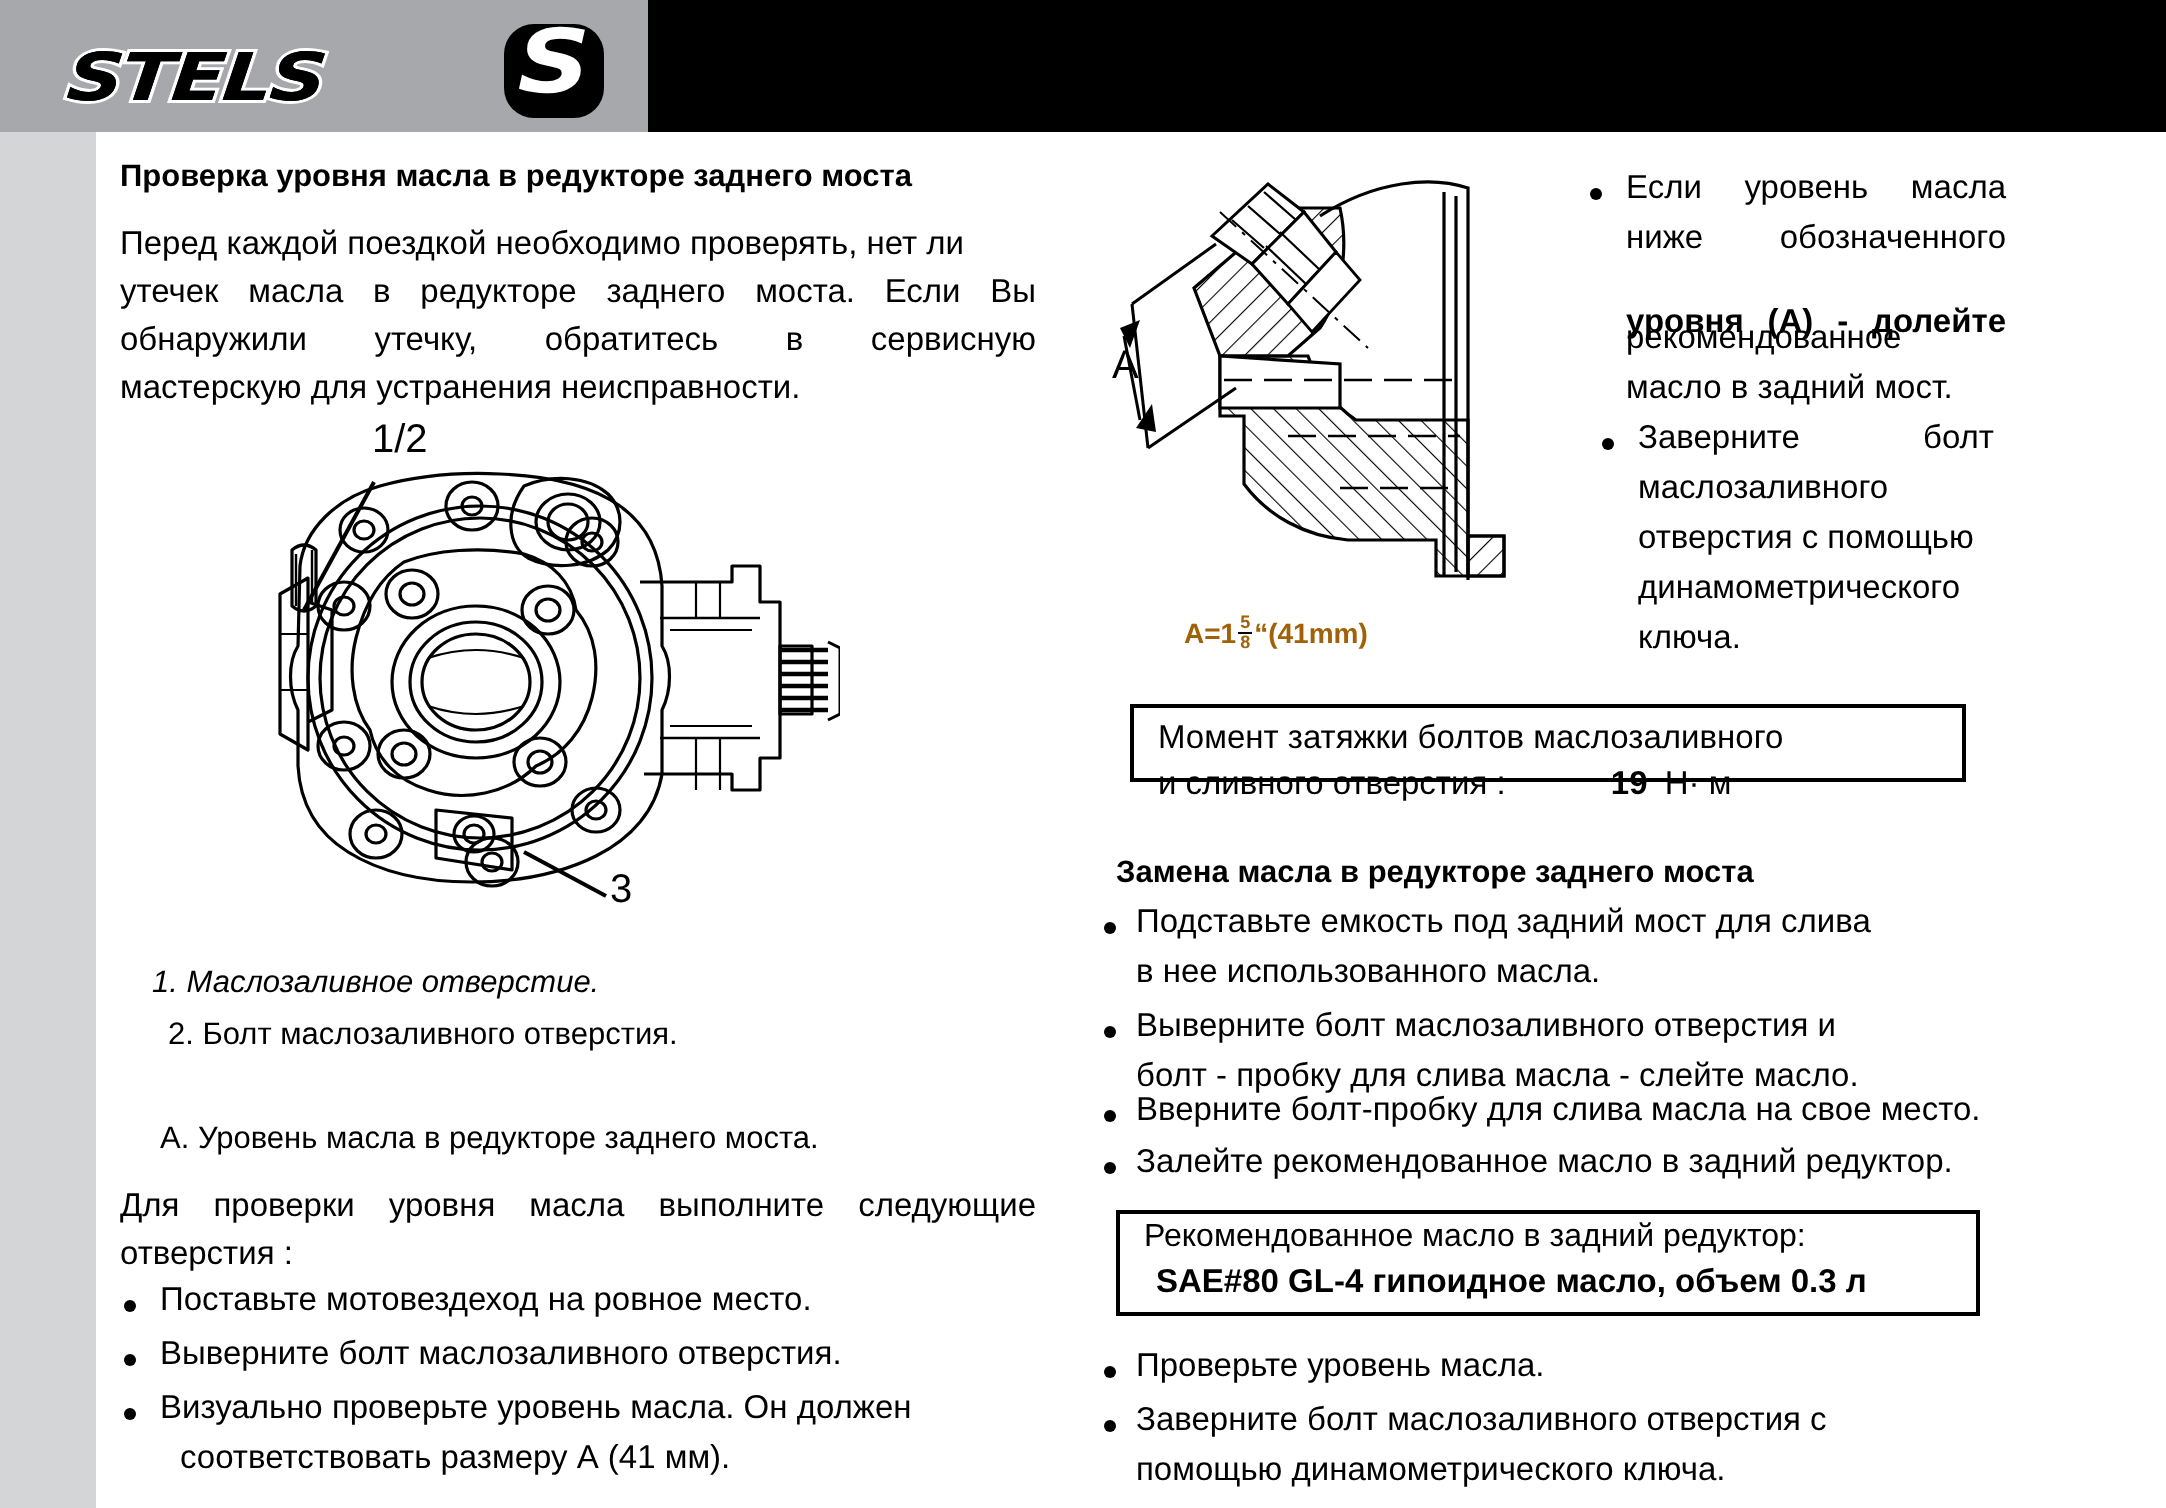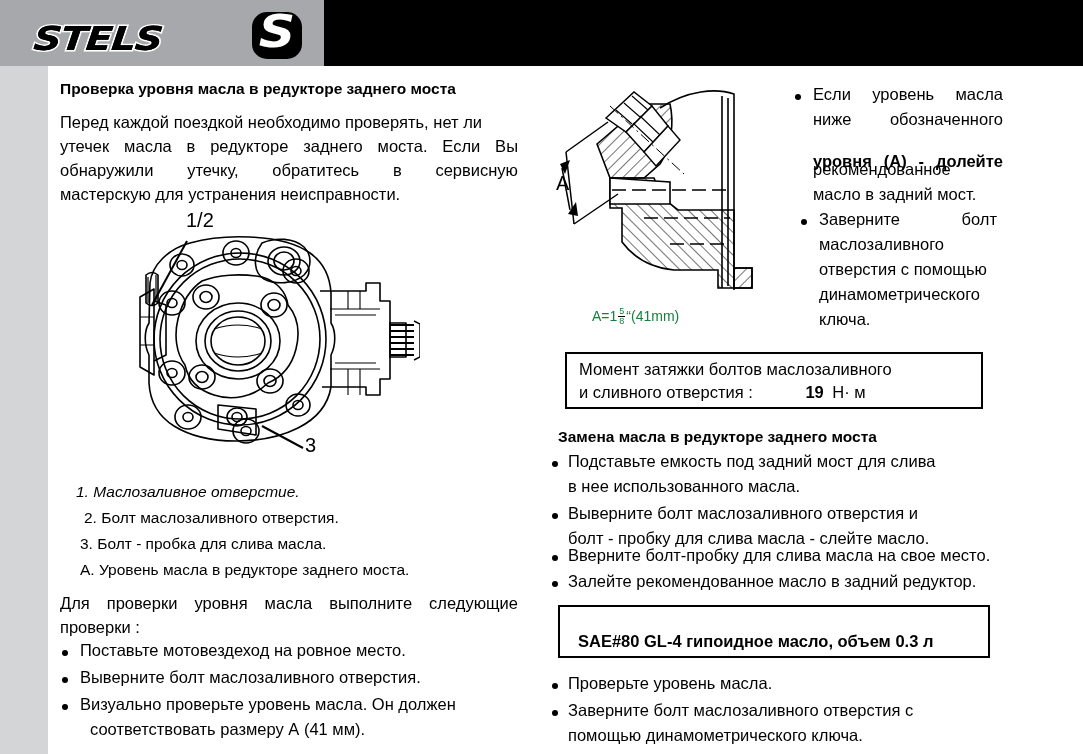--- a/index.html
+++ b/index.html
@@ -260,25 +260,24 @@
         <path d="M213 243 L172 221"></path>
       </g>
     </svg>
   </div>
 
   <div class="fig-label" style="left:186px; top:209px; font-size:20px;">1/2</div>
   <div class="fig-label" style="left:305px; top:434px; font-size:20px;">3</div>
 
   <div class="txt small-line" style="left:76px; top:483px;font-style:italic;">1. Маслозаливное отверстие.</div>
   <div class="txt small-line" style="left:84px; top:509px;">2. Болт маслозаливного отверстия.</div>
-  <div class="txt small-line" style="left:80px; top:535px;">3. Болт - пробка для слива масла.</div>
   <div class="txt small-line" style="left:80px; top:561px;">А. Уровень масла в редукторе заднего моста.</div>
 
   <div class="txt body-just" style="left:60px; top:594px; width:458px;">Для проверки уровня масла выполните следующие</div>
-  <div class="txt body-line" style="left:60px; top:618px;">проверки :</div>
+  <div class="txt body-line" style="left:60px; top:618px;">отверстия :</div>
 
   <div class="bullet-dot" style="left:62px; top:650px;"></div>
   <div class="txt body-line" style="left:80px; top:641px;">Поставьте мотовездеход  на ровное  место.</div>
 
   <div class="bullet-dot" style="left:62px; top:677px;"></div>
   <div class="txt body-line" style="left:80px; top:668px;text-align:center;">Выверните болт маслозаливного отверстия.</div>
 
   <div class="bullet-dot" style="left:62px; top:704px;"></div>
   <div class="txt body-line" style="left:80px; top:695px;">Визуально проверьте уровень масла. Он должен</div>
   <div class="txt body-line" style="left:90px; top:720px;">соответствовать   размеру  А  (41 мм).</div>
@@ -365,25 +364,25 @@
       </g>
       <g fill="#000">
         <path d="M12 82 L22 78 L17 92 Z"></path>
         <path d="M20 132 L28 120 L30 134 Z"></path>
       </g>
     </svg>
   </div>
 
   <div class="fig-label" style="left:556px; top:172px; font-size:20px;">A</div>
 
-  <div style="position:absolute; left:592px; top:307px; font-family:'Liberation Sans',sans-serif; font-size:14px; font-weight:normal; color:#15803d; white-space:nowrap;">
+  <div style="position:absolute; left:592px; top:307px; font-family:'Liberation Sans',sans-serif; font-size:14px; font-weight:bold; color:#a16207; white-space:nowrap;">
     <span>A=1</span><span class="frac"><span class="num">5</span><span class="den">8</span></span><span>“(41mm)</span>
   </div>
 
-  <div class="spec-box" style="left:565px; top:352px; width:418px; height:57px;">
+  <div class="spec-box" style="left:565px; top:352px; width:418px; height:39px;">
     <div class="txt body-line" style="left:12px; top:6px; position:absolute;">Момент  затяжки  болтов  маслозаливного</div>
     <div style="position:absolute; left:12px; top:29px; font-size:16.5px; white-space:nowrap;">
       <span>и  сливного  отверстия :</span>
       <span style="font-weight:bold; margin-left:48px;">19</span>
       <span style="margin-left:4px;">Н· м</span>
     </div>
   </div>
 
   <div class="txt h-title" style="left:558px; top:428px;">Замена масла в редукторе заднего моста</div>
 
@@ -395,20 +394,21 @@
   <div class="txt body-line" style="left:568px; top:529px;">болт - пробку   для  слива  масла  -  слейте   масло.</div>
   <div class="txt body-line" style="left:568px; top:504px;">Выверните     болт     маслозаливного  отверстия  и</div>
 
   <div class="bullet-dot" style="left:552px; top:555px;"></div>
   <div class="txt body-line" style="left:568px; top:546px;">Вверните болт-пробку для слива масла на свое место.</div>
 
   <div class="bullet-dot" style="left:552px; top:581px;"></div>
   <div class="txt body-line" style="left:568px; top:572px;">Залейте рекомендованное масло в задний редуктор.</div>
 
   <div class="spec-box" style="left:558px; top:605px; width:432px; height:53px;">
+    <div class="txt" style="left:12px; top:3px; position:absolute; font-size:16px; white-space:nowrap;">Рекомендованное масло в  задний  редуктор:</div>
     <div class="txt" style="left:18px; top:25px; position:absolute; font-size:16.5px; font-weight:bold; white-space:nowrap;">SAE#80 GL-4  гипоидное масло, объем   0.3 л</div>
   </div>
 
   <div class="bullet-dot" style="left:552px; top:683px;"></div>
   <div class="txt body-line" style="left:568px; top:674px;">Проверьте      уровень      масла.</div>
 
   <div class="bullet-dot" style="left:552px; top:710px;"></div>
   <div class="txt body-line" style="left:568px; top:701px;">Заверните    болт    маслозаливного    отверстия    с</div>
   <div class="txt body-line" style="left:568px; top:726px;">помощью   динамометрического     ключа.</div>
 

